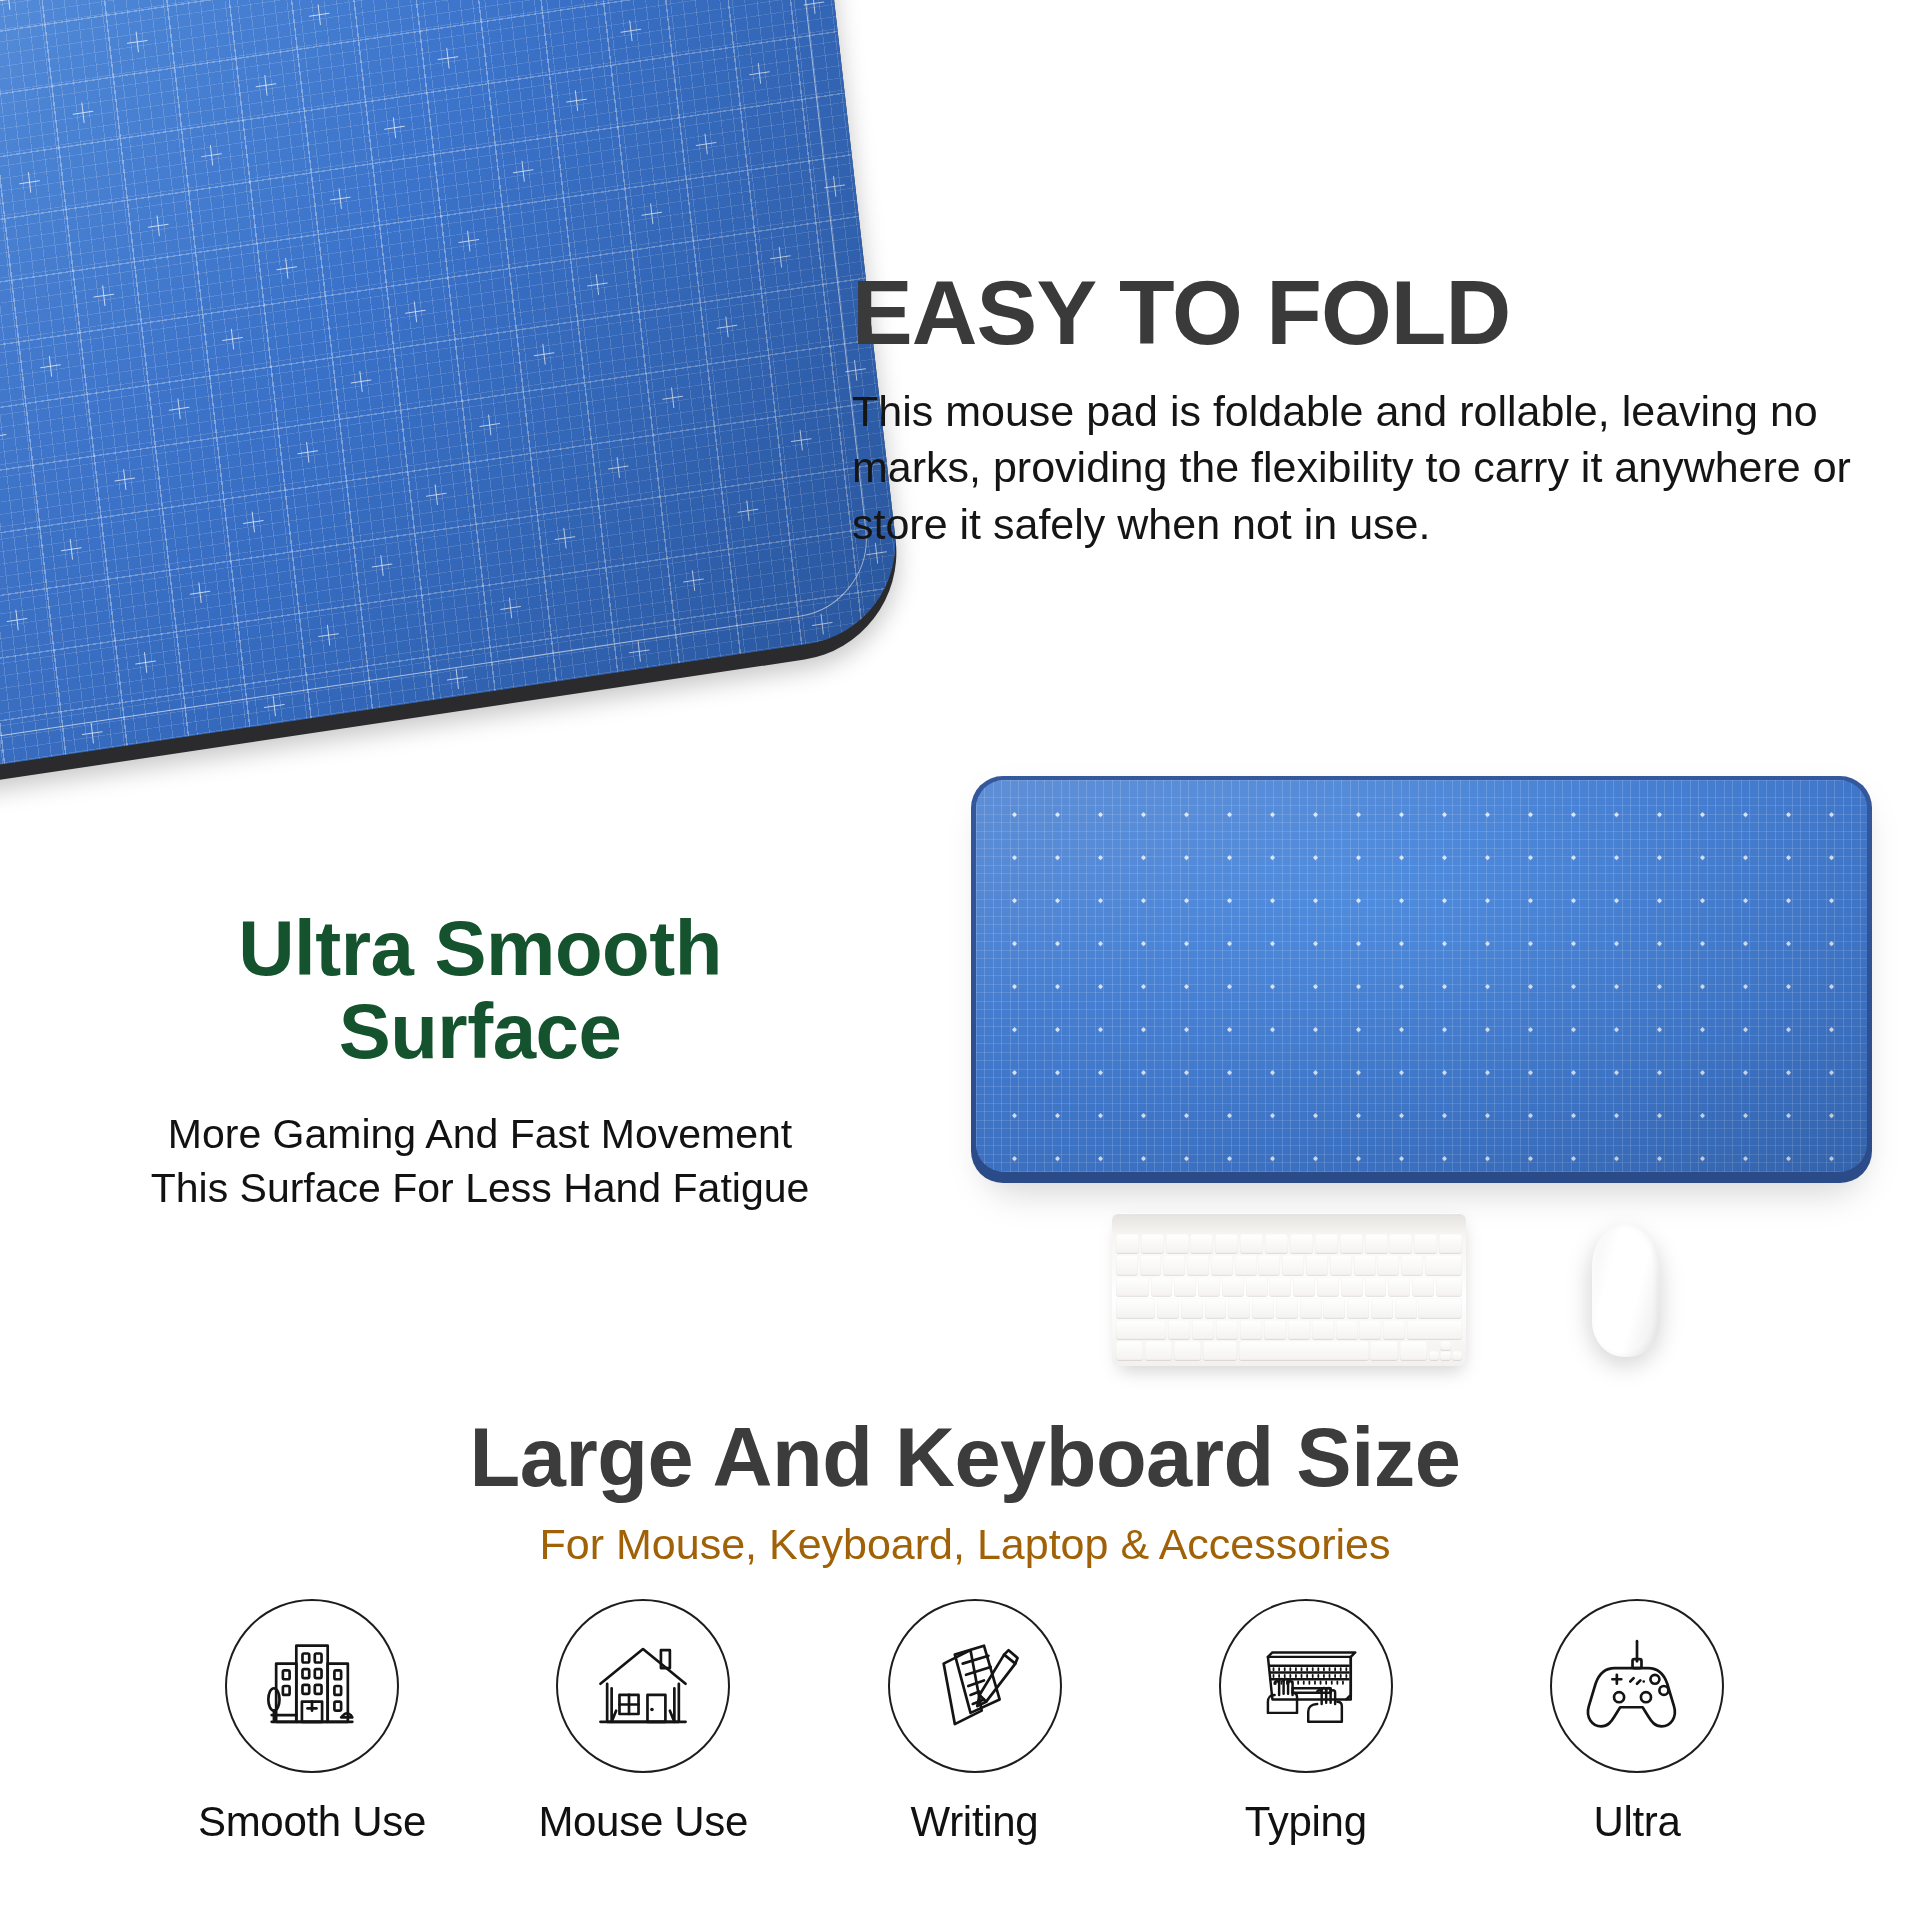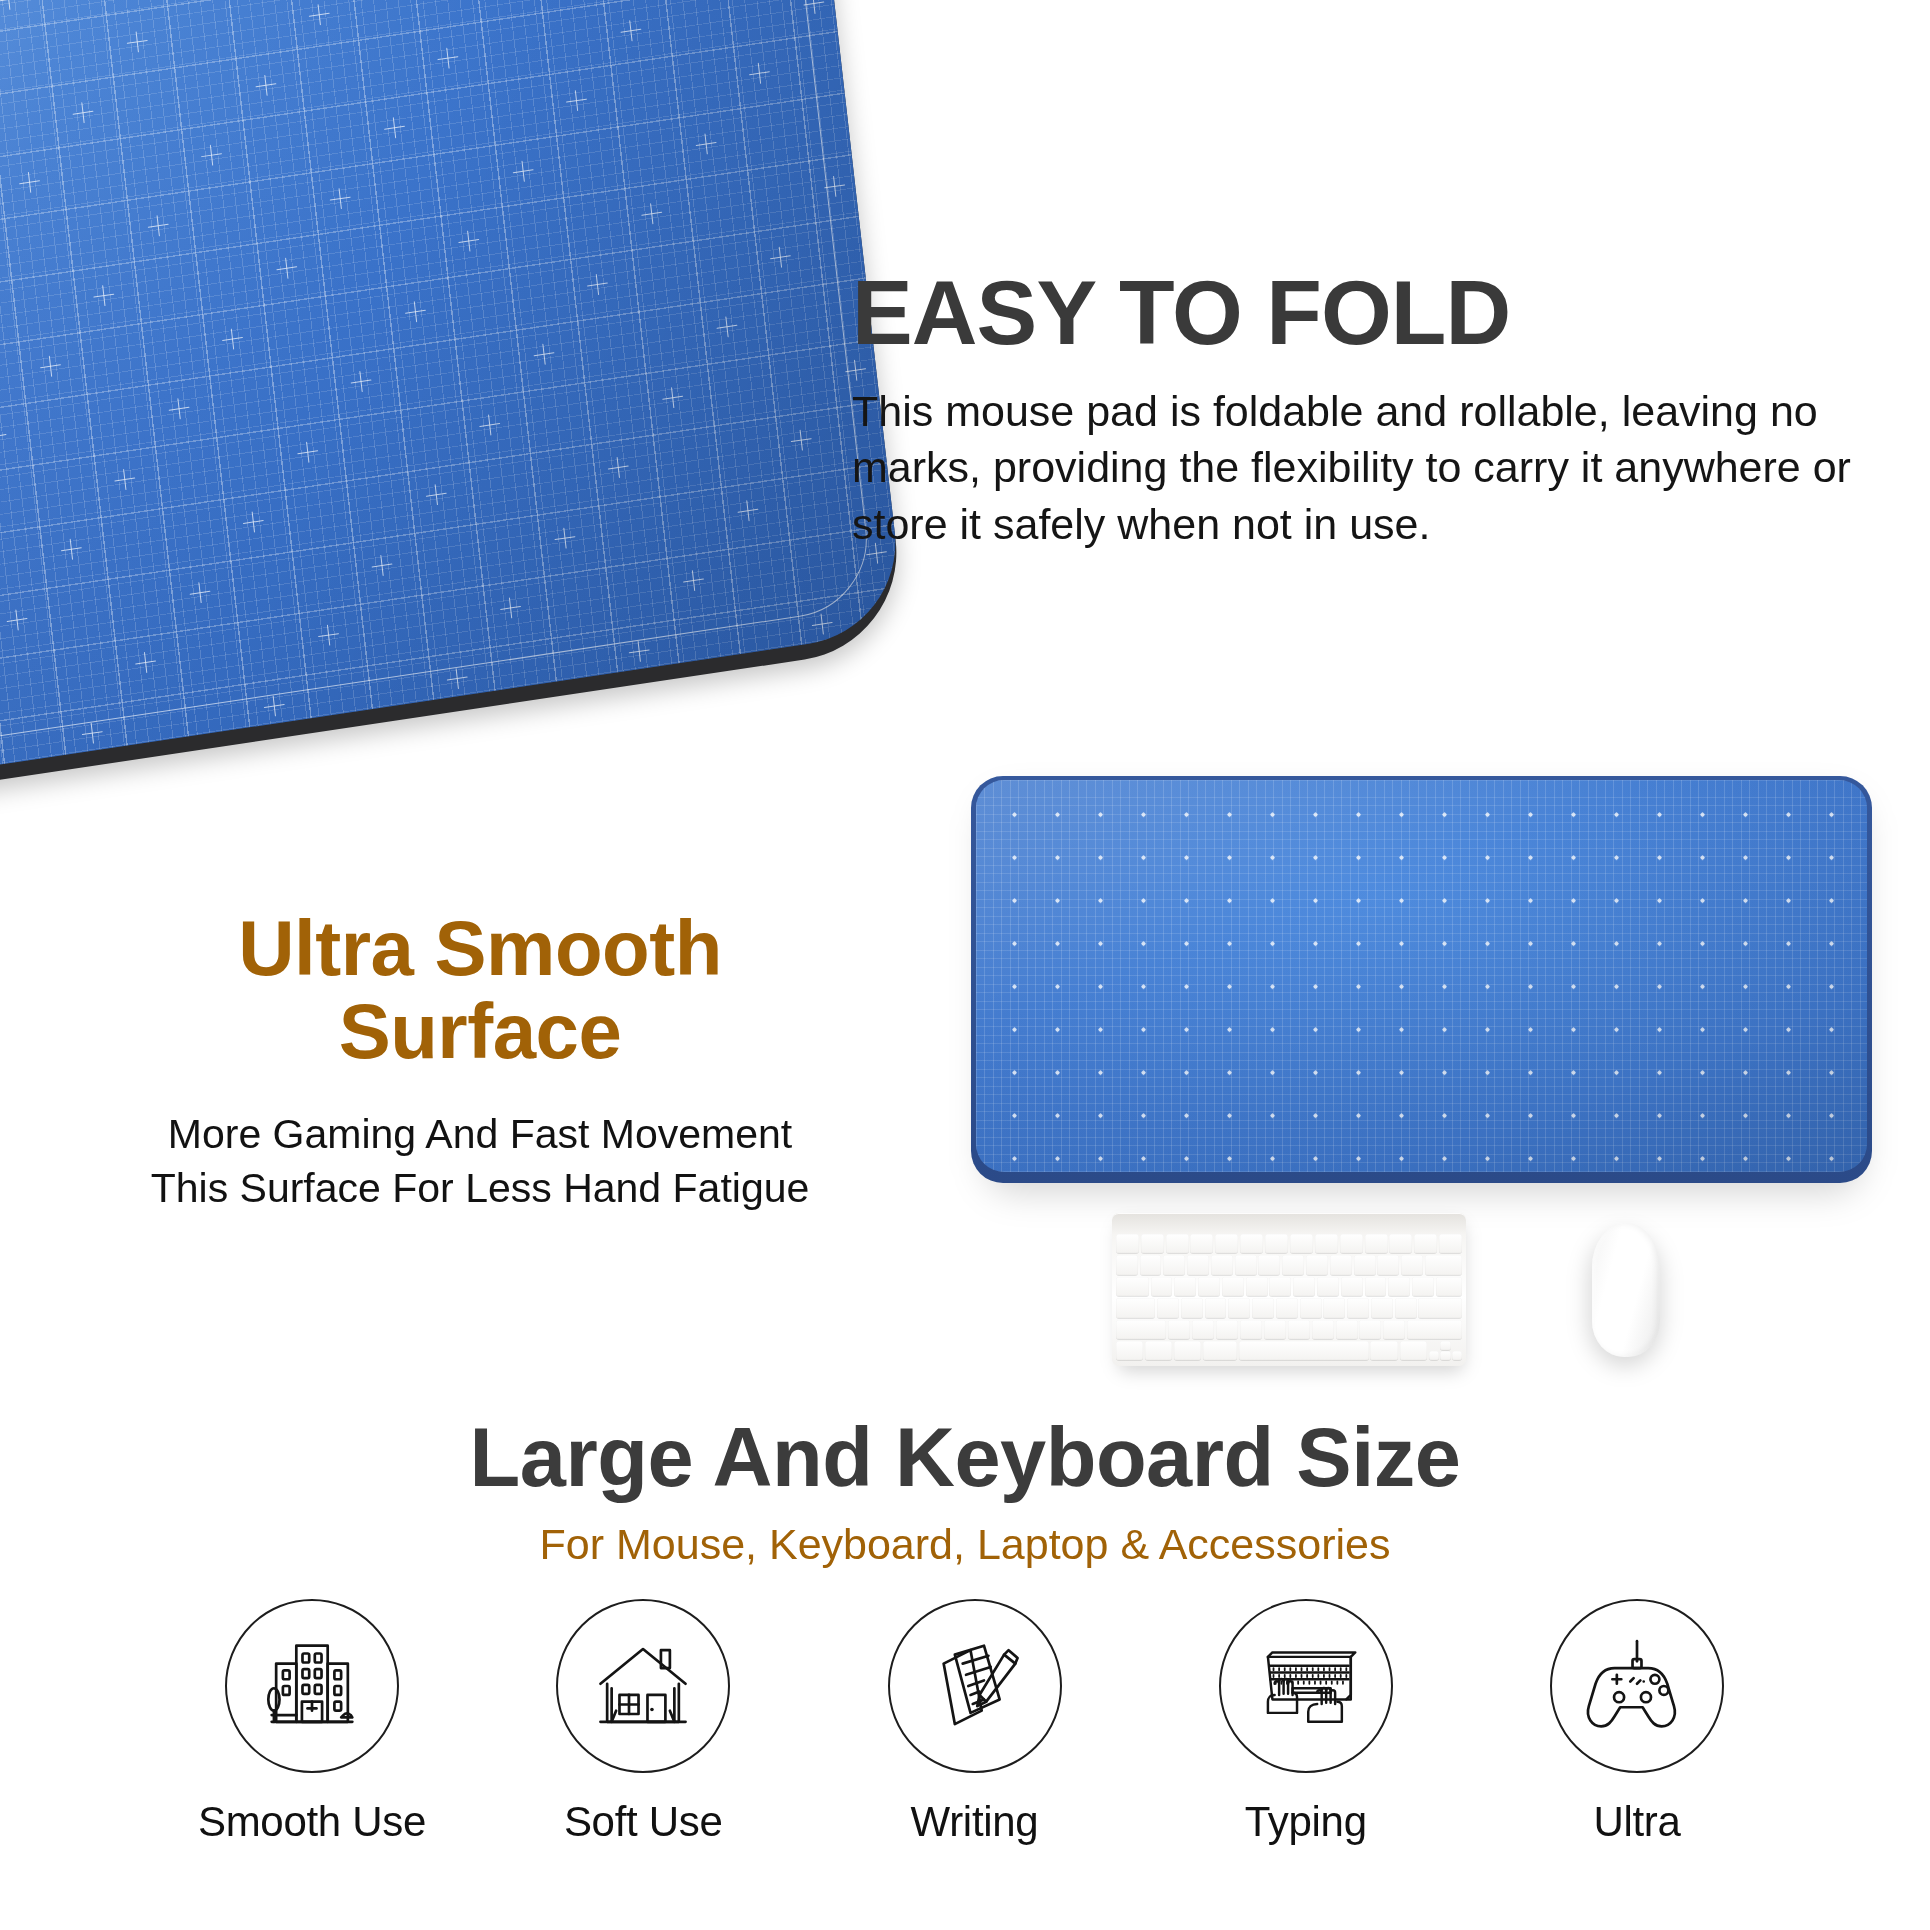--- a/index.html
+++ b/index.html
@@ -198,21 +198,21 @@
   #block-smooth {
     position: absolute;
     left: 52px; top: 907px; width: 856px;
     text-align: center;
   }
   .h2 {
     font-family: "Liberation Sans", sans-serif;
     font-weight: 700;
     font-size: 78px;
     letter-spacing: -0.5px;
-    color: #a16207;
+    color: #14532d;
     line-height: 1.06;
     margin: 0;
   }
   .sub-copy {
     font-family: "Liberation Sans", sans-serif;
     font-weight: 400;
     font-size: 41px;
     line-height: 1.30;
     color: #121212;
     margin: 36px 0 0 0;
@@ -533,21 +533,21 @@
           <rect x="66" y="18" width="8" height="16"></rect>
           <rect x="29" y="58" width="17" height="17"></rect>
           <path d="M37.5 58v17M29 66.5h17"></path>
           <path d="M54 58h16v24H54z"></path>
           <circle cx="58" cy="71" r="1.6" fill="#141414" stroke="none"></circle>
           <path d="M12 82h10l4-10"></path>
           <path d="M88 82H78l-4-10"></path>
         </svg>
       </span>
     </div>
-    <div class="feature-label">Soft Use</div>
+    <div class="feature-label">Mouse Use</div>
   </div>
 
   <div class="feature">
     <div class="feature-circle">
       <span>
         <svg width="112" height="112" viewBox="0 0 100 100" fill="none" stroke="#141414" stroke-width="2.4" stroke-linecap="round" stroke-linejoin="round">
           <path d="M22 30 L46 18 L56 72 L32 84 Z"></path>
           <path d="M32 22 L58 14 L72 62 L46 74 Z"></path>
           <path d="M39 30 L62 23"></path>
           <path d="M42 40 L64 33"></path>

